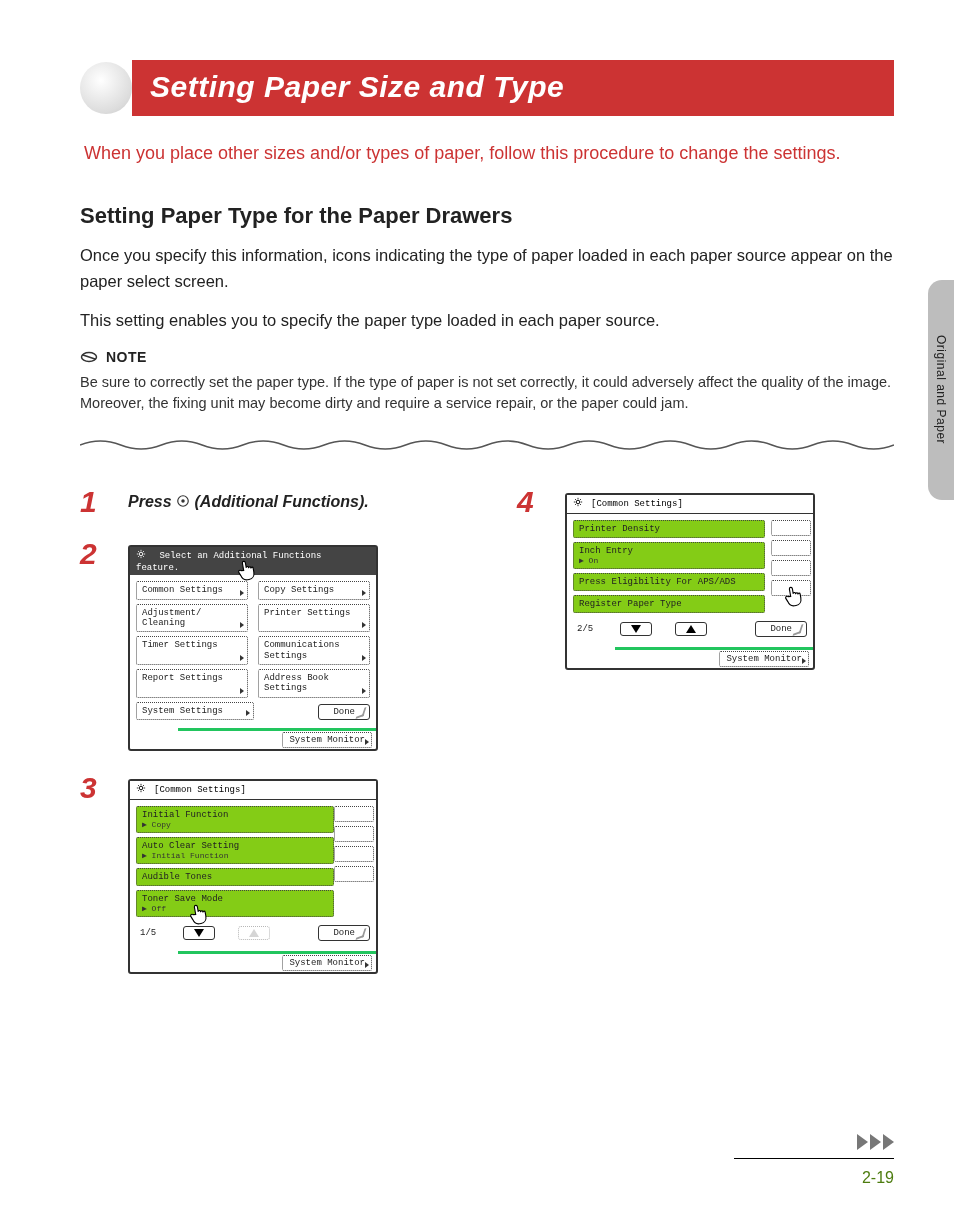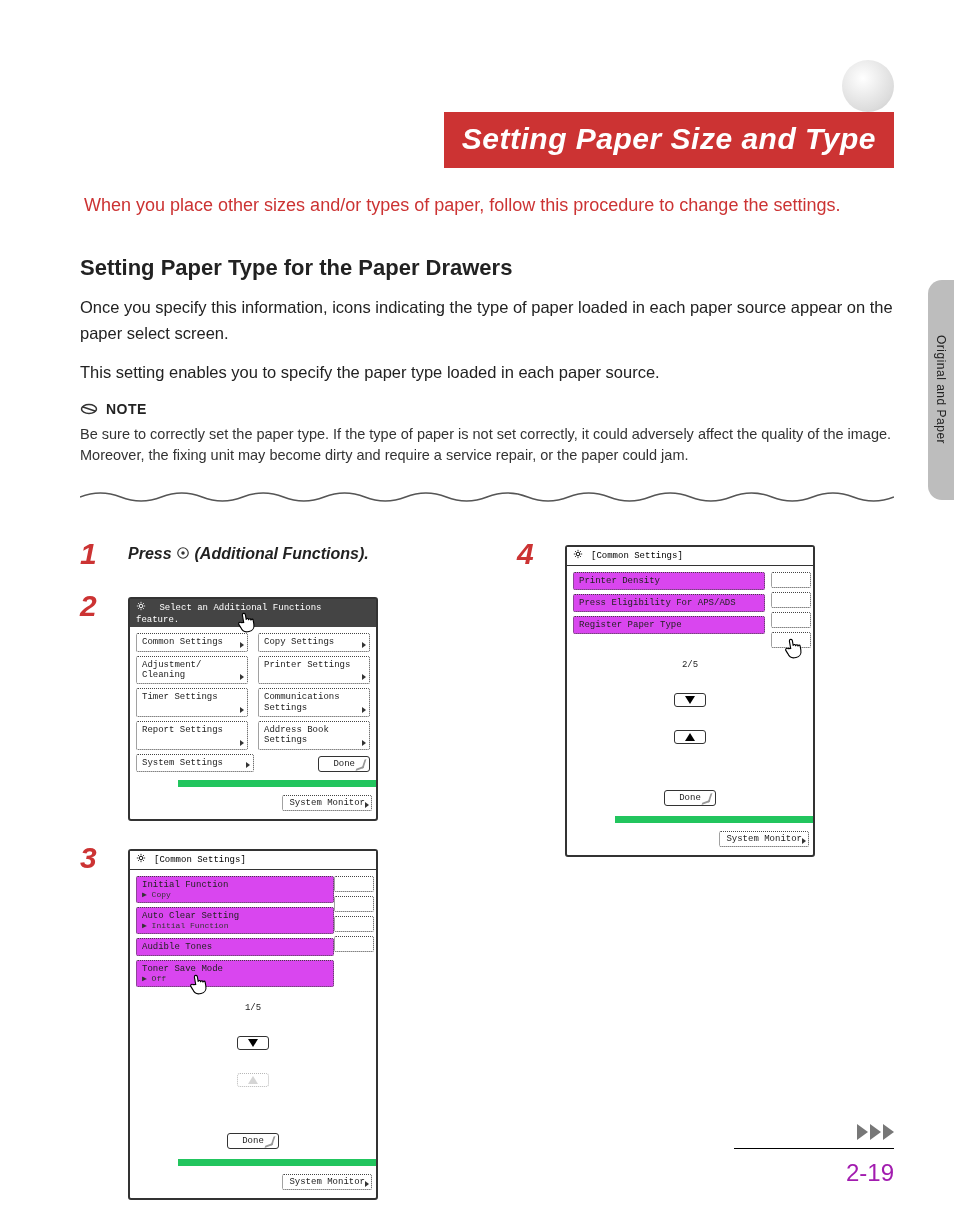--- a/index.html
+++ b/index.html
@@ -15,23 +15,22 @@
 
   .page {
     padding: 60px 60px 40px 80px;
     position: relative;
     height: 100%;
   }
 
   
   .title-banner {
     display: flex;
-    align-items: flex-end;
+    align-items: center;
     margin-bottom: 24px;
-    flex-direction: column;
   }
   .title-bullet {
     width: 52px;
     height: 52px;
     border-radius: 50%;
     background: radial-gradient(circle at 40% 35%, #fff 0%, #dcdcdc 70%, #c5c5c5 100%);
     flex: 0 0 52px;
   }
   .title-bar {
     flex: 1;
@@ -185,62 +184,61 @@
     border-bottom: 3px solid transparent;
     border-left: 4px solid #333;
   }
   .row-item {
     border: 1px dotted #444;
     border-radius: 2px;
     padding: 3px 5px;
     font-size: 9px;
     position: relative;
     margin-bottom: 4px;
-    background: #d946ef;
+    background: #84cc16;
   }
   .row-item.full { width: 100%; }
   .row-item .sub { font-size: 8px; color:#333; }
   .row-item .gap { display:flex; gap:4px; align-items:baseline; }
   .side-btn {
     border: 1px dotted #444;
     border-radius: 2px;
     padding: 3px 6px;
     font-size: 9px;
     display: inline-flex;
     align-items: center;
     width: 40px;
     height: 16px;
     position: relative;
   }
   .pager {
     display: flex;
     align-items: center;
     gap: 23px;
-    margin: 12px 0 6px 0;
-    flex-direction: column;
+    margin: 4px 0 6px 0;
   }
   .pager .pg { font-size: 9px; padding: 0 4px; }
   .pager .pbtn {
     width: 32px; height: 14px; border:1px solid #333; border-radius:3px;
     display:inline-flex; align-items:center; justify-content:center;
     background:#fff;
   }
   .done-btn {
     border:1px solid #333; border-radius:3px; padding: 2px 14px 2px 14px;
     font-size: 9px; position: relative;
   }
   .done-btn::after{
     content:""; position:absolute; right:4px; top:50%; margin-top:-3px;
     width:6px; height:6px; border-right:2px solid #333; border-bottom:2px solid #333;
     transform: skewY(-20deg) skewX(-20deg);
     opacity:.5;
   }
   .sysmon-row{
-    border-top:7px solid #22c55e;
-    display:flex; justify-content:flex-end; padding:8px 4px;margin-left:48px;
+    border-top:3px solid #22c55e;
+    display:flex; justify-content:flex-end; padding:1px 4px;margin-left:48px;
   }
   .sysmon-btn{
     border:1px dotted #444; border-radius:2px; padding:2px 6px; font-size:9px;
     position:relative;
   }
   .sysmon-btn::after{
     content:""; position:absolute; right:2px; bottom:2px;
     width:0;height:0;border-top:3px solid transparent;border-bottom:3px solid transparent;border-left:4px solid #333;
   }
 
@@ -282,21 +280,21 @@
   }
   .footer-arrows span{
     display:block; width:0;height:0;
     border-top:8px solid transparent; border-bottom:8px solid transparent;
     border-left:11px solid #777;
   }
   .footer-rule{
     width: 160px; height:1px; background:#000; margin-left:auto; margin-bottom:10px;
   }
   .footer-page{
-    font-size: 24px; color:#a21caf;
+    font-size: 16px; color:#4d7c0f;
   }
 
   .gear-icon { width:14px;height:14px; }
   .gear-icon svg{display:block;}
 
   
   .hand-wrap{
     position:relative;
   }
   .hand-abs{
@@ -538,20 +536,26 @@
               </span>
               <span>[Common Settings]</span>
             </div>
             <div class="screen-inner">
               <div style="display:flex;gap:6px;">
                 <div style="flex:1;">
                   <div class="row-item full">
                     <span>Printer Density</span>
                   </div>
                   <div class="row-item full">
+                    <div class="gap">
+                        <span>Inch Entry</span>
+                      </div>
+                    <div class="sub">▶ On</div>
+                  </div>
+                  <div class="row-item full">
                     <span>Press Eligibility For APS/ADS</span>
                   </div>
                   <div class="row-item full">
                     <span>Register Paper Type</span>
                   </div>
                 </div>
                 <div style="width:36px;display:flex;flex-direction:column;gap:4px;">
                   <div class="side-btn">
                       <span class="arrow-r"></span>
                     </div>

